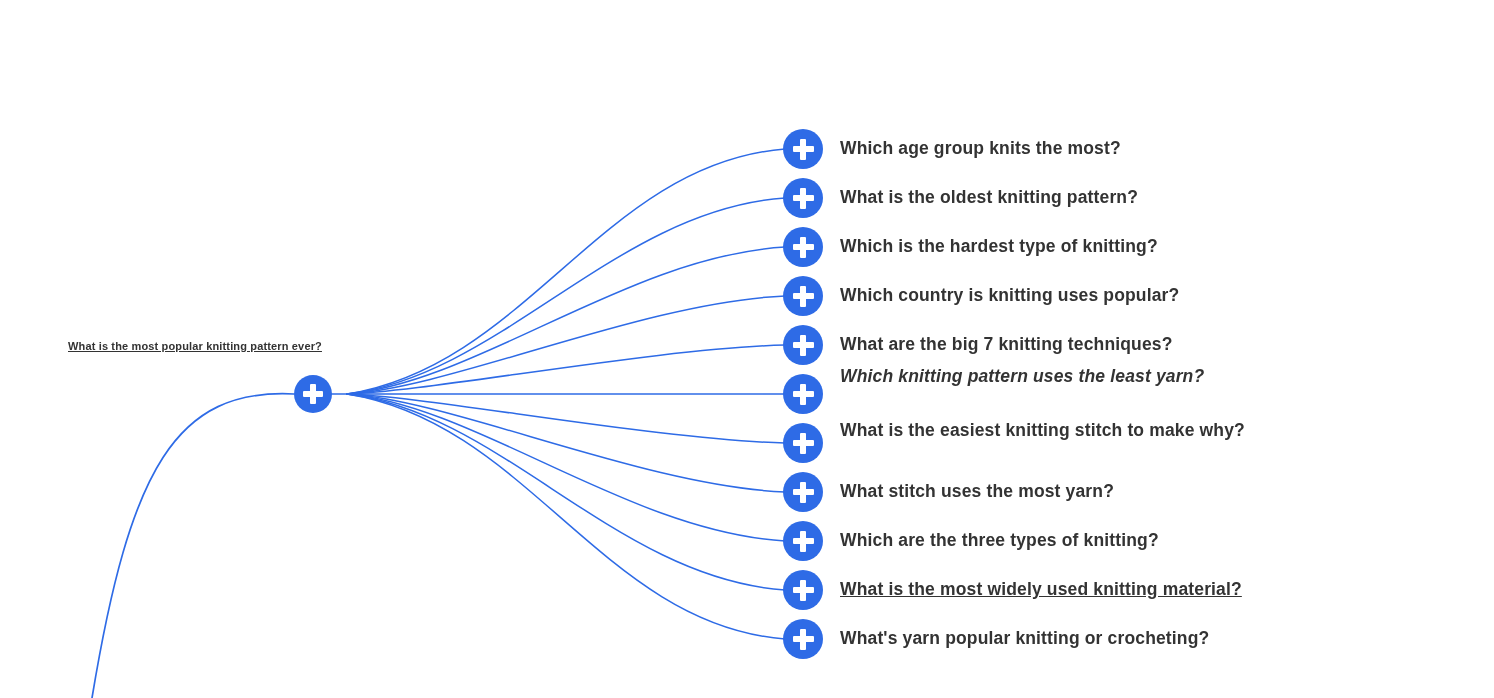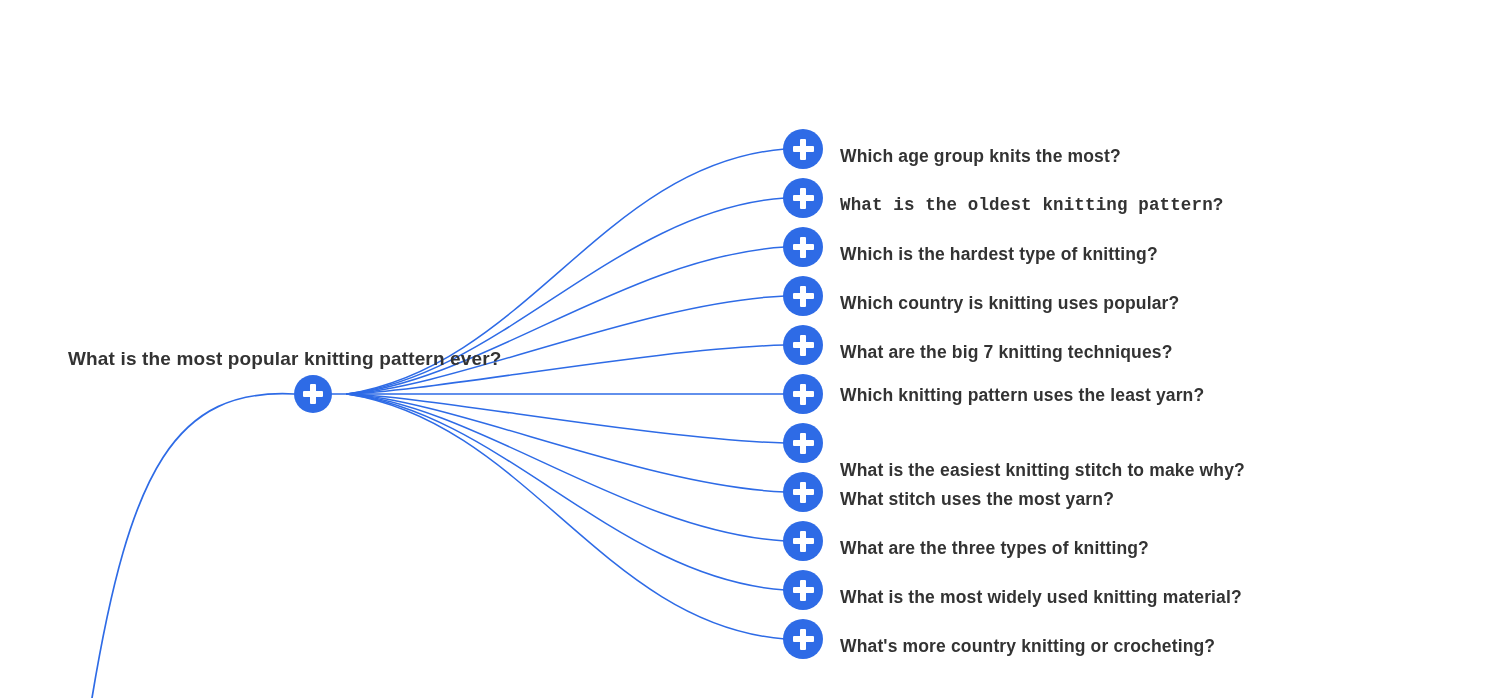--- a/index.html
+++ b/index.html
@@ -39,27 +39,27 @@
     border-radius: 1px;
   }
   .label {
     position: absolute;
     color: #333333;
     font-weight: bold;
     font-size: 17px;
     letter-spacing: 0.15px;
     white-space: nowrap;
     line-height: 1;
-    margin-top: 8px;
   }
   .child-label {
     font-size: 17.5px;
   }
   .root-label {
-    font-size: 19px;
+    font-size: 11px;
+    text-decoration: underline;
   }
 </style>
 </head>
 <body>
 
 <div id="canvas">
   <svg id="edges" viewBox="0 0 1494 698" preserveAspectRatio="none" xmlns="http://www.w3.org/2000/svg">
       <path d="M 92 698 C 130 468, 176 388, 294 394" fill="none" stroke="#2E6BE6" stroke-width="1.7" stroke-linecap="round"></path>
       <path d="M 329 394 L 347 394" fill="none" stroke="#2E6BE6" stroke-width="1.7" stroke-linecap="round"></path>
       <path d="M 347 394 C 528.3 365.1, 602.4 163.7, 785 149" fill="none" stroke="#2E6BE6" stroke-width="1.5" stroke-linecap="round"></path>
@@ -82,60 +82,60 @@
       <div class="label root-label" style="left: 68px; top: 341px;">What is the most popular knitting pattern ever?</div>
       <div class="node" style="left: 783px; top: 129px; width: 40px; height: 40px;">
         <span class="plus-h" style="width: 21px; height: 6px; left: 9.5px; top: 17px;"></span>
         <span class="plus-v" style="width: 6px; height: 21px; left: 17px; top: 9.5px;"></span>
       </div>
       <div class="label child-label" style="left: 840px; top: 140px;">Which age group knits the most?</div>
       <div class="node" style="left: 783px; top: 178px; width: 40px; height: 40px;">
         <span class="plus-h" style="width: 21px; height: 6px; left: 9.5px; top: 17px;"></span>
         <span class="plus-v" style="width: 6px; height: 21px; left: 17px; top: 9.5px;"></span>
       </div>
-      <div class="label child-label" style="left: 840px; top: 189px; font-family: Liberation Mono, monospace;">What is the oldest knitting pattern?</div>
+      <div class="label child-label" style="left: 840px; top: 189px;">What is the oldest knitting pattern?</div>
       <div class="node" style="left: 783px; top: 227px; width: 40px; height: 40px;">
         <span class="plus-h" style="width: 21px; height: 6px; left: 9.5px; top: 17px;"></span>
         <span class="plus-v" style="width: 6px; height: 21px; left: 17px; top: 9.5px;"></span>
       </div>
       <div class="label child-label" style="left: 840px; top: 238px;">Which is the hardest type of knitting?</div>
       <div class="node" style="left: 783px; top: 276px; width: 40px; height: 40px;">
         <span class="plus-h" style="width: 21px; height: 6px; left: 9.5px; top: 17px;"></span>
         <span class="plus-v" style="width: 6px; height: 21px; left: 17px; top: 9.5px;"></span>
       </div>
       <div class="label child-label" style="left: 840px; top: 287px;">Which country is knitting uses popular?</div>
       <div class="node" style="left: 783px; top: 325px; width: 40px; height: 40px;">
         <span class="plus-h" style="width: 21px; height: 6px; left: 9.5px; top: 17px;"></span>
         <span class="plus-v" style="width: 6px; height: 21px; left: 17px; top: 9.5px;"></span>
       </div>
       <div class="label child-label" style="left: 840px; top: 336px;">What are the big 7 knitting techniques?</div>
       <div class="node" style="left: 783px; top: 374px; width: 40px; height: 40px;">
         <span class="plus-h" style="width: 21px; height: 6px; left: 9.5px; top: 17px;"></span>
         <span class="plus-v" style="width: 6px; height: 21px; left: 17px; top: 9.5px;"></span>
       </div>
-      <div class="label child-label" style="left: 840px; top: 379px;">Which knitting pattern uses the least yarn?</div>
+      <div class="label child-label" style="left: 840px; top: 368px; font-style: italic;">Which knitting pattern uses the least yarn?</div>
       <div class="node" style="left: 783px; top: 423px; width: 40px; height: 40px;">
         <span class="plus-h" style="width: 21px; height: 6px; left: 9.5px; top: 17px;"></span>
         <span class="plus-v" style="width: 6px; height: 21px; left: 17px; top: 9.5px;"></span>
       </div>
-      <div class="label child-label" style="left: 840px; top: 454px;">What is the easiest knitting stitch to make why?</div>
+      <div class="label child-label" style="left: 840px; top: 422px;">What is the easiest knitting stitch to make why?</div>
       <div class="node" style="left: 783px; top: 472px; width: 40px; height: 40px;">
         <span class="plus-h" style="width: 21px; height: 6px; left: 9.5px; top: 17px;"></span>
         <span class="plus-v" style="width: 6px; height: 21px; left: 17px; top: 9.5px;"></span>
       </div>
       <div class="label child-label" style="left: 840px; top: 483px;">What stitch uses the most yarn?</div>
       <div class="node" style="left: 783px; top: 521px; width: 40px; height: 40px;">
         <span class="plus-h" style="width: 21px; height: 6px; left: 9.5px; top: 17px;"></span>
         <span class="plus-v" style="width: 6px; height: 21px; left: 17px; top: 9.5px;"></span>
       </div>
-      <div class="label child-label" style="left: 840px; top: 532px;">What are the three types of knitting?</div>
+      <div class="label child-label" style="left: 840px; top: 532px;">Which are the three types of knitting?</div>
       <div class="node" style="left: 783px; top: 570px; width: 40px; height: 40px;">
         <span class="plus-h" style="width: 21px; height: 6px; left: 9.5px; top: 17px;"></span>
         <span class="plus-v" style="width: 6px; height: 21px; left: 17px; top: 9.5px;"></span>
       </div>
-      <div class="label child-label" style="left: 840px; top: 581px;">What is the most widely used knitting material?</div>
+      <div class="label child-label" style="left: 840px; top: 581px; text-decoration: underline;">What is the most widely used knitting material?</div>
       <div class="node" style="left: 783px; top: 619px; width: 40px; height: 40px;">
         <span class="plus-h" style="width: 21px; height: 6px; left: 9.5px; top: 17px;"></span>
         <span class="plus-v" style="width: 6px; height: 21px; left: 17px; top: 9.5px;"></span>
       </div>
-      <div class="label child-label" style="left: 840px; top: 630px;">What's more country knitting or crocheting?</div>
+      <div class="label child-label" style="left: 840px; top: 630px;">What's yarn popular knitting or crocheting?</div>
     </div>
 </div>
 
 </body></html>

